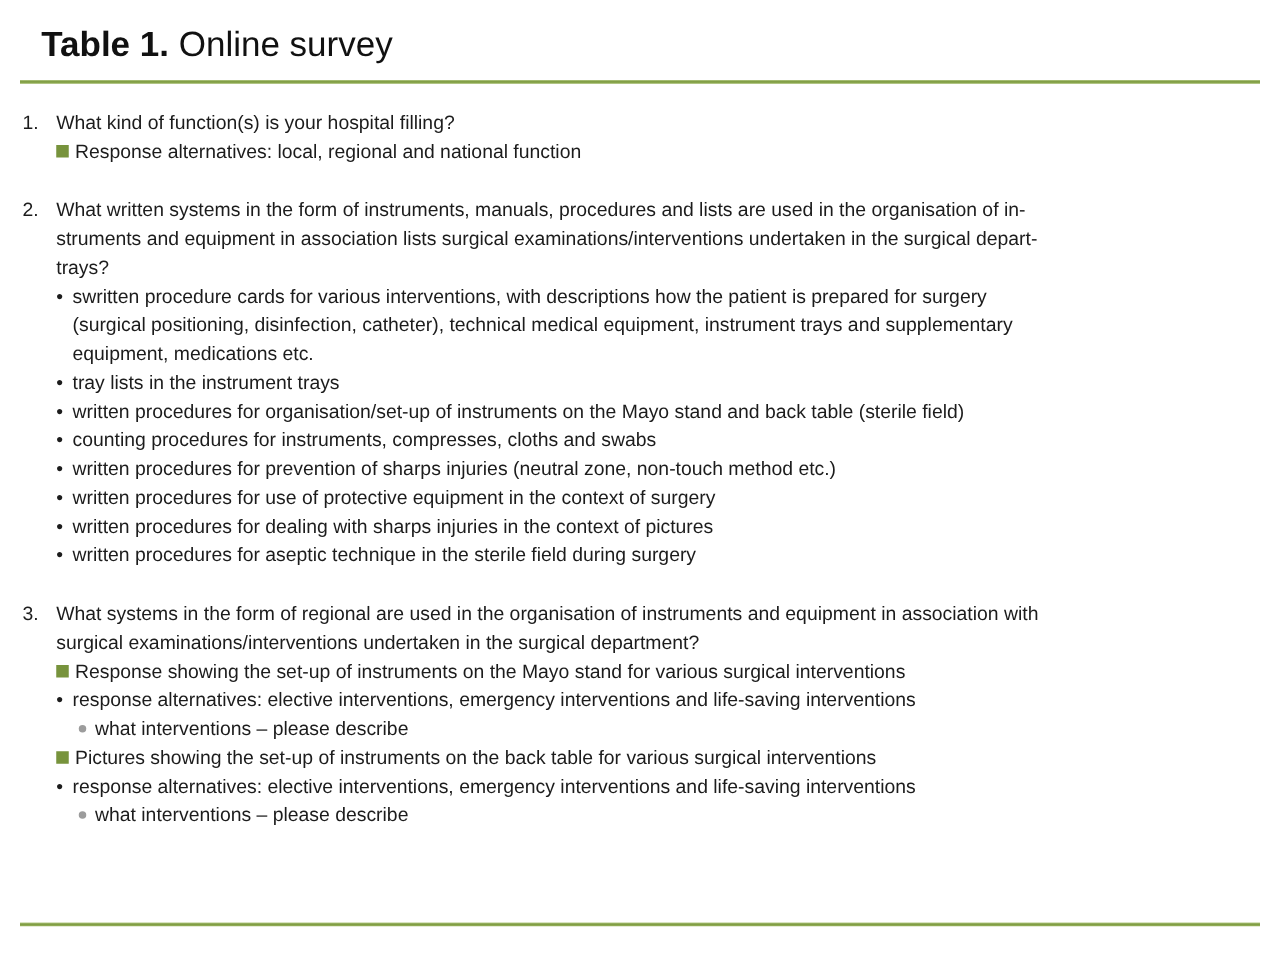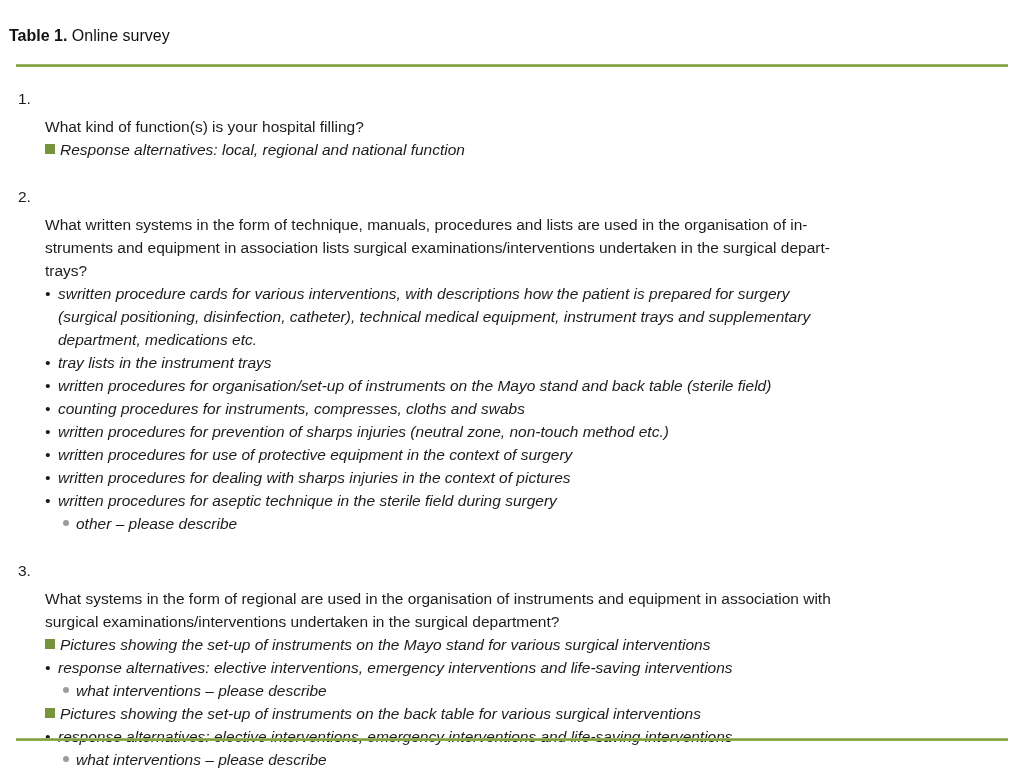--- a/index.html
+++ b/index.html
@@ -7,23 +7,23 @@
     position:relative;
     width:1024px;
     height:770px;
     background:#ffffff;
     font-family:"Liberation Sans",sans-serif;
     color:#1c1c1c;
     overflow:hidden;
   }
   .title{
     position:absolute;
-    left:9px;
+    left:33px;
     top:22px;
-    font-size:16px;
+    font-size:28px;
     line-height:28px;
     color:#111111;
   }
   .title .bold{font-weight:bold;}
   .rule{
     position:absolute;
     left:16px;
     width:992px;
     height:3px;
     background:linear-gradient(to bottom,#b4c985 0%,#7c9a40 45%,#9ab45e 100%);
@@ -33,22 +33,22 @@
   .content{
     position:absolute;
     left:18px;
     top:87px;
     width:990px;
     font-size:15.5px;
     line-height:23px;
   }
   .question{display:flex;margin-bottom:24px;}
   .q-num{flex:none;width:27px;}
-  .q-body{flex:1;min-width:0;margin-top:28px;}
-  .item{display:flex;font-style:italic;}
+  .q-body{flex:1;min-width:0;}
+  .item{display:flex;}
   .item.sub{padding-left:18px;}
   .bullet-square{
     flex:none;
     width:10px;height:10px;
     background:#77933C;
     margin:6px 5px 0 0;
   }
   .bullet-dot{
     flex:none;
     width:13px;
@@ -85,31 +85,31 @@
           <div class="itext">
             <div>Response alternatives: local, regional and national function</div>
           </div>
         </div>
       </div>
     </div>
 
     <div class="question">
       <div class="q-num">2.</div>
       <div class="q-body">
-        <div>What written systems in the form of technique, manuals, procedures and lists are used in the organisation of in-</div>
+        <div>What written systems in the form of instruments, manuals, procedures and lists are used in the organisation of in-</div>
         <div>struments and equipment in association lists surgical examinations/interventions undertaken in the surgical depart-</div>
         <div>trays?</div>
 
 
         <div class="item">
           <span class="bullet-dot">•</span>
           <div class="itext">
             <div>swritten procedure cards for various interventions, with descriptions how the patient is prepared for surgery</div>
             <div>(surgical positioning, disinfection, catheter), technical medical equipment, instrument trays and supplementary</div>
-            <div>department, medications etc.</div>
+            <div>equipment, medications etc.</div>
           </div>
         </div>
 
         <div class="item">
           <span class="bullet-dot">•</span>
           <div class="itext">
             <div>tray lists in the instrument trays</div>
           </div>
         </div>
 
@@ -148,40 +148,34 @@
           </div>
         </div>
 
         <div class="item">
           <span class="bullet-dot">•</span>
           <div class="itext">
             <div>written procedures for aseptic technique in the sterile field during surgery</div>
           </div>
         </div>
 
-        <div class="item sub">
-          <span class="bullet-sub"></span>
-          <div class="itext">
-            <div>other – please describe</div>
-          </div>
-        </div>
 
       </div>
     </div>
 
     <div class="question">
       <div class="q-num">3.</div>
       <div class="q-body">
         <div>What systems in the form of regional are used in the organisation of instruments and equipment in association with</div>
         <div>surgical examinations/interventions undertaken in the surgical department?</div>
 
         <div class="item">
           <span class="bullet-square"></span>
           <div class="itext">
-            <div>Pictures showing the set-up of instruments on the Mayo stand for various surgical interventions</div>
+            <div>Response showing the set-up of instruments on the Mayo stand for various surgical interventions</div>
           </div>
         </div>
 
         <div class="item">
           <span class="bullet-dot">•</span>
           <div class="itext">
             <div>response alternatives: elective interventions, emergency interventions and life-saving interventions</div>
           </div>
         </div>
 

